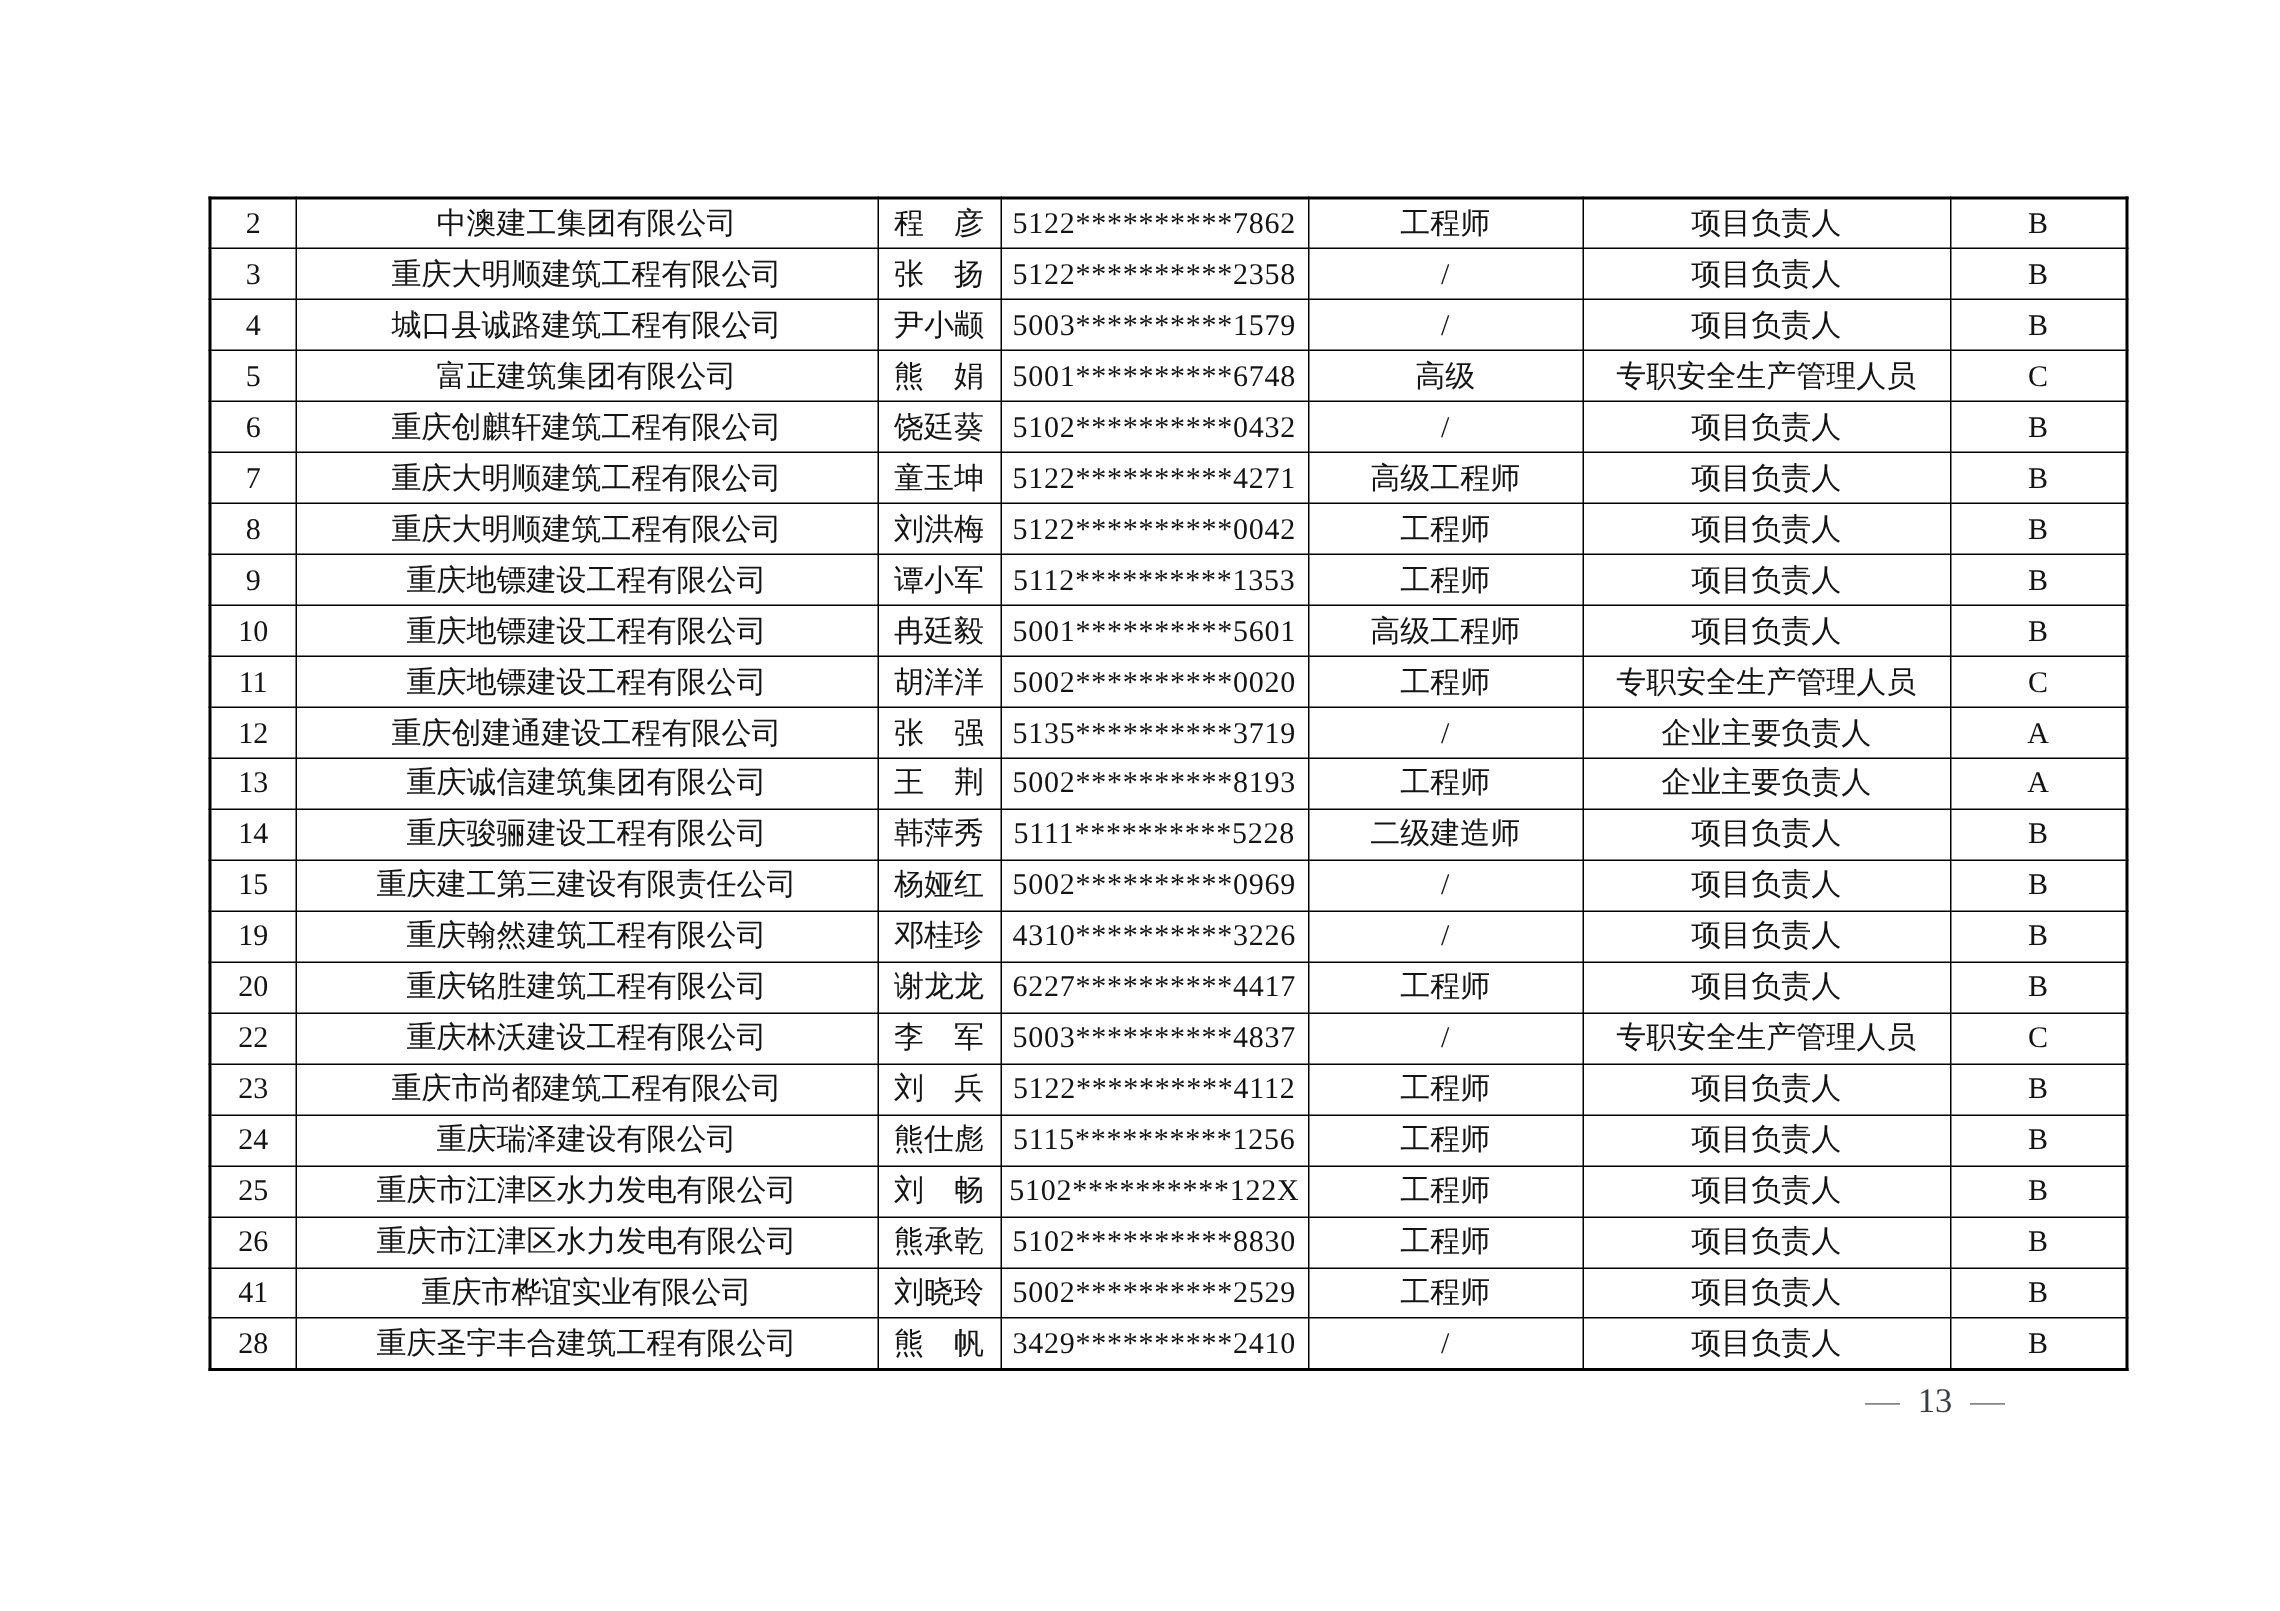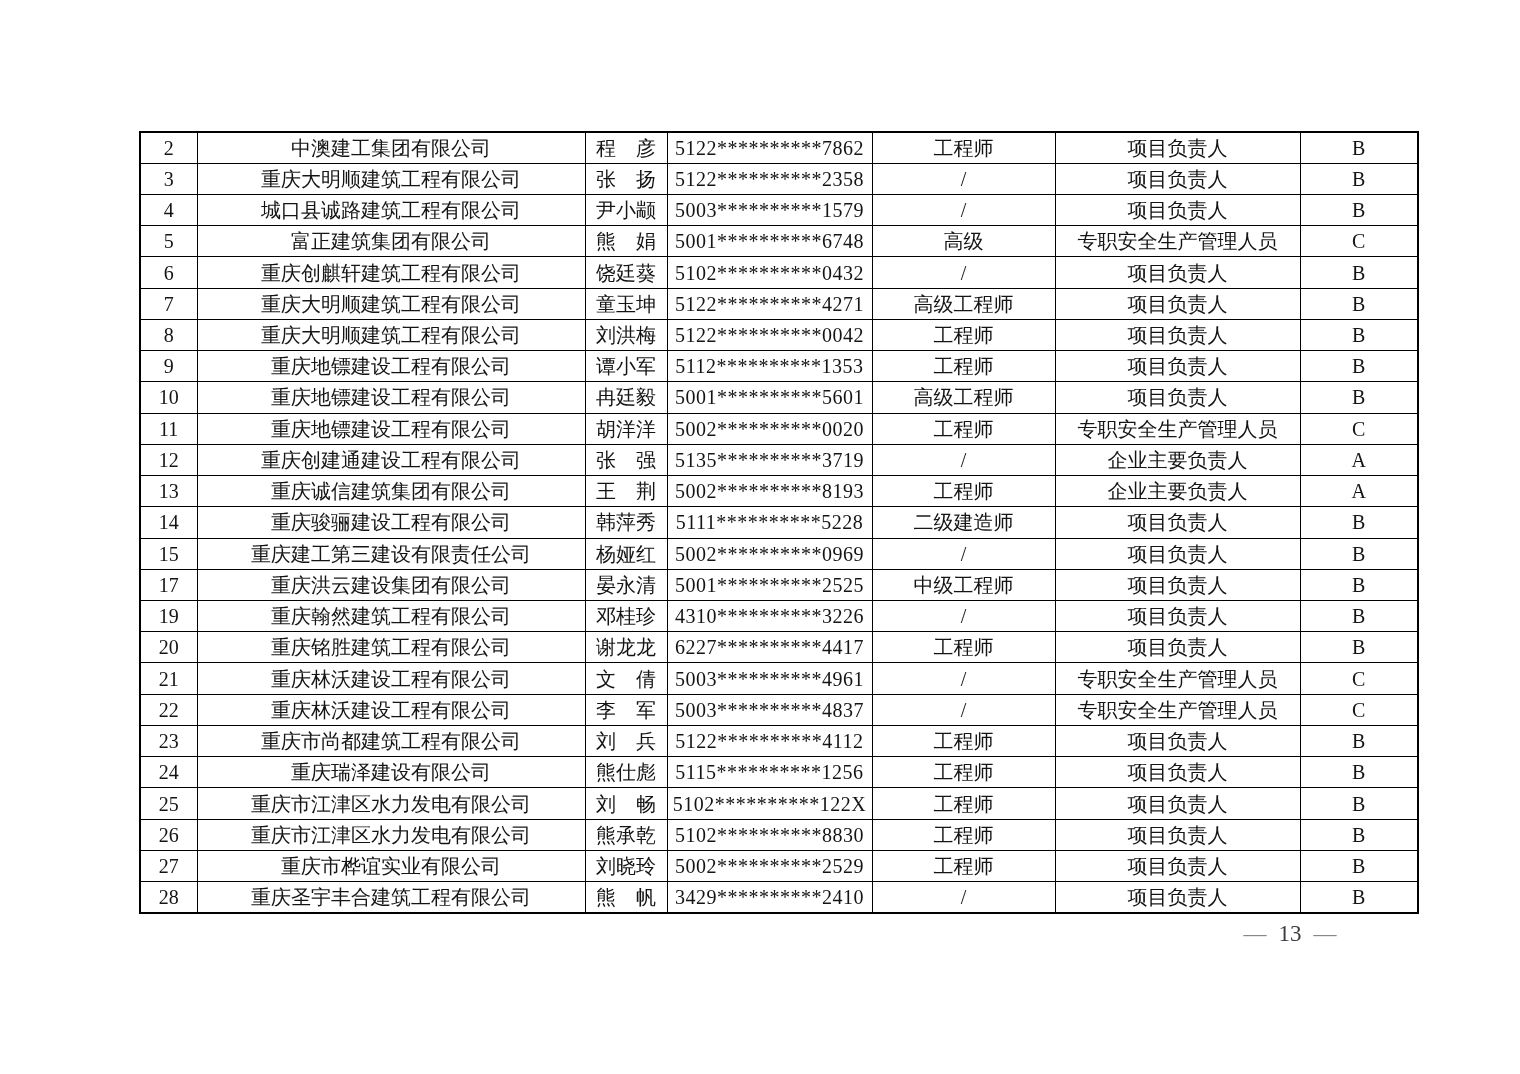--- a/index.html
+++ b/index.html
@@ -208,29 +208,20 @@
     <td class="col-num">15</td>
     <td class="col-company">重庆建工第三建设有限责任公司</td>
     <td class="col-name">杨娅红</td>
     <td class="col-id">5002**********0969</td>
     <td class="col-title">/</td>
     <td class="col-role">项目负责人</td>
     <td class="col-grade">B</td>
   </tr>
 
 
-  <tr>
-    <td class="col-num">17</td>
-    <td class="col-company">重庆洪云建设集团有限公司</td>
-    <td class="col-name">晏永清</td>
-    <td class="col-id">5001**********2525</td>
-    <td class="col-title">中级工程师</td>
-    <td class="col-role">项目负责人</td>
-    <td class="col-grade">B</td>
-  </tr>
 
 
   <tr>
     <td class="col-num">19</td>
     <td class="col-company">重庆翰然建筑工程有限公司</td>
     <td class="col-name">邓桂珍</td>
     <td class="col-id">4310**********3226</td>
     <td class="col-title">/</td>
     <td class="col-role">项目负责人</td>
     <td class="col-grade">B</td>
@@ -239,29 +230,20 @@
   <tr>
     <td class="col-num">20</td>
     <td class="col-company">重庆铭胜建筑工程有限公司</td>
     <td class="col-name">谢龙龙</td>
     <td class="col-id">6227**********4417</td>
     <td class="col-title">工程师</td>
     <td class="col-role">项目负责人</td>
     <td class="col-grade">B</td>
   </tr>
 
-  <tr>
-    <td class="col-num">21</td>
-    <td class="col-company">重庆林沃建设工程有限公司</td>
-    <td class="col-name">文　倩</td>
-    <td class="col-id">5003**********4961</td>
-    <td class="col-title">/</td>
-    <td class="col-role">专职安全生产管理人员</td>
-    <td class="col-grade">C</td>
-  </tr>
 
   <tr>
     <td class="col-num">22</td>
     <td class="col-company">重庆林沃建设工程有限公司</td>
     <td class="col-name">李　军</td>
     <td class="col-id">5003**********4837</td>
     <td class="col-title">/</td>
     <td class="col-role">专职安全生产管理人员</td>
     <td class="col-grade">C</td>
   </tr>
@@ -300,21 +282,21 @@
     <td class="col-num">26</td>
     <td class="col-company">重庆市江津区水力发电有限公司</td>
     <td class="col-name">熊承乾</td>
     <td class="col-id">5102**********8830</td>
     <td class="col-title">工程师</td>
     <td class="col-role">项目负责人</td>
     <td class="col-grade">B</td>
   </tr>
 
   <tr>
-    <td class="col-num">27</td>
+    <td class="col-num">41</td>
     <td class="col-company">重庆市桦谊实业有限公司</td>
     <td class="col-name">刘晓玲</td>
     <td class="col-id">5002**********2529</td>
     <td class="col-title">工程师</td>
     <td class="col-role">项目负责人</td>
     <td class="col-grade">B</td>
   </tr>
 
   <tr>
     <td class="col-num">28</td>

